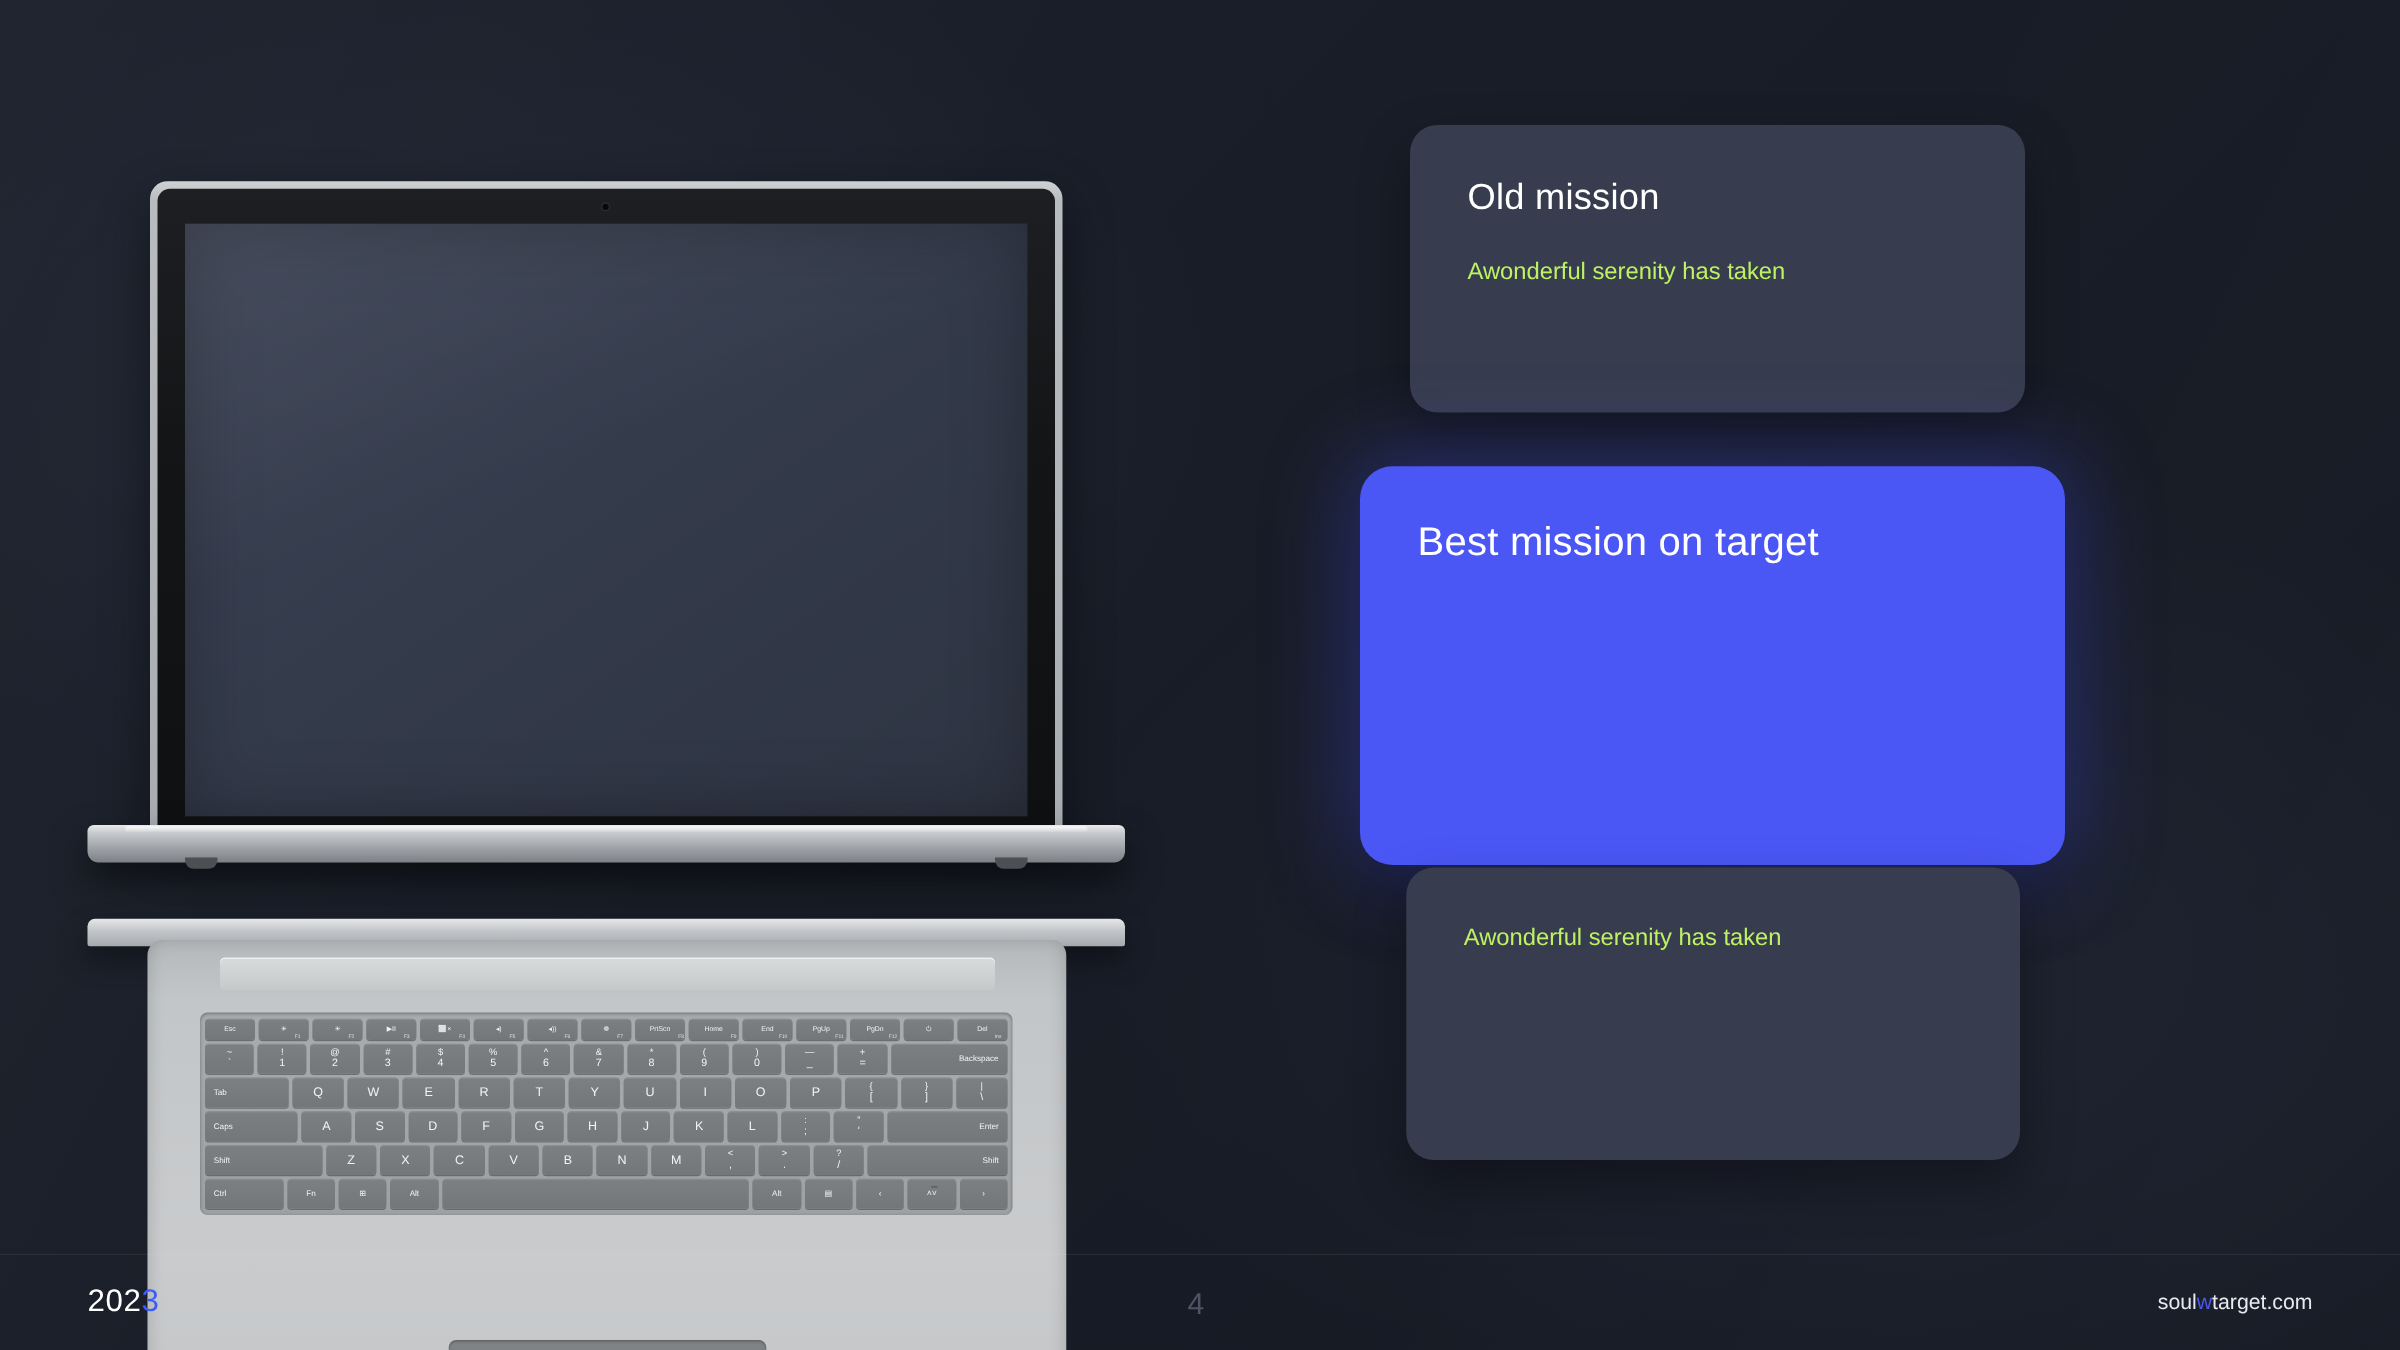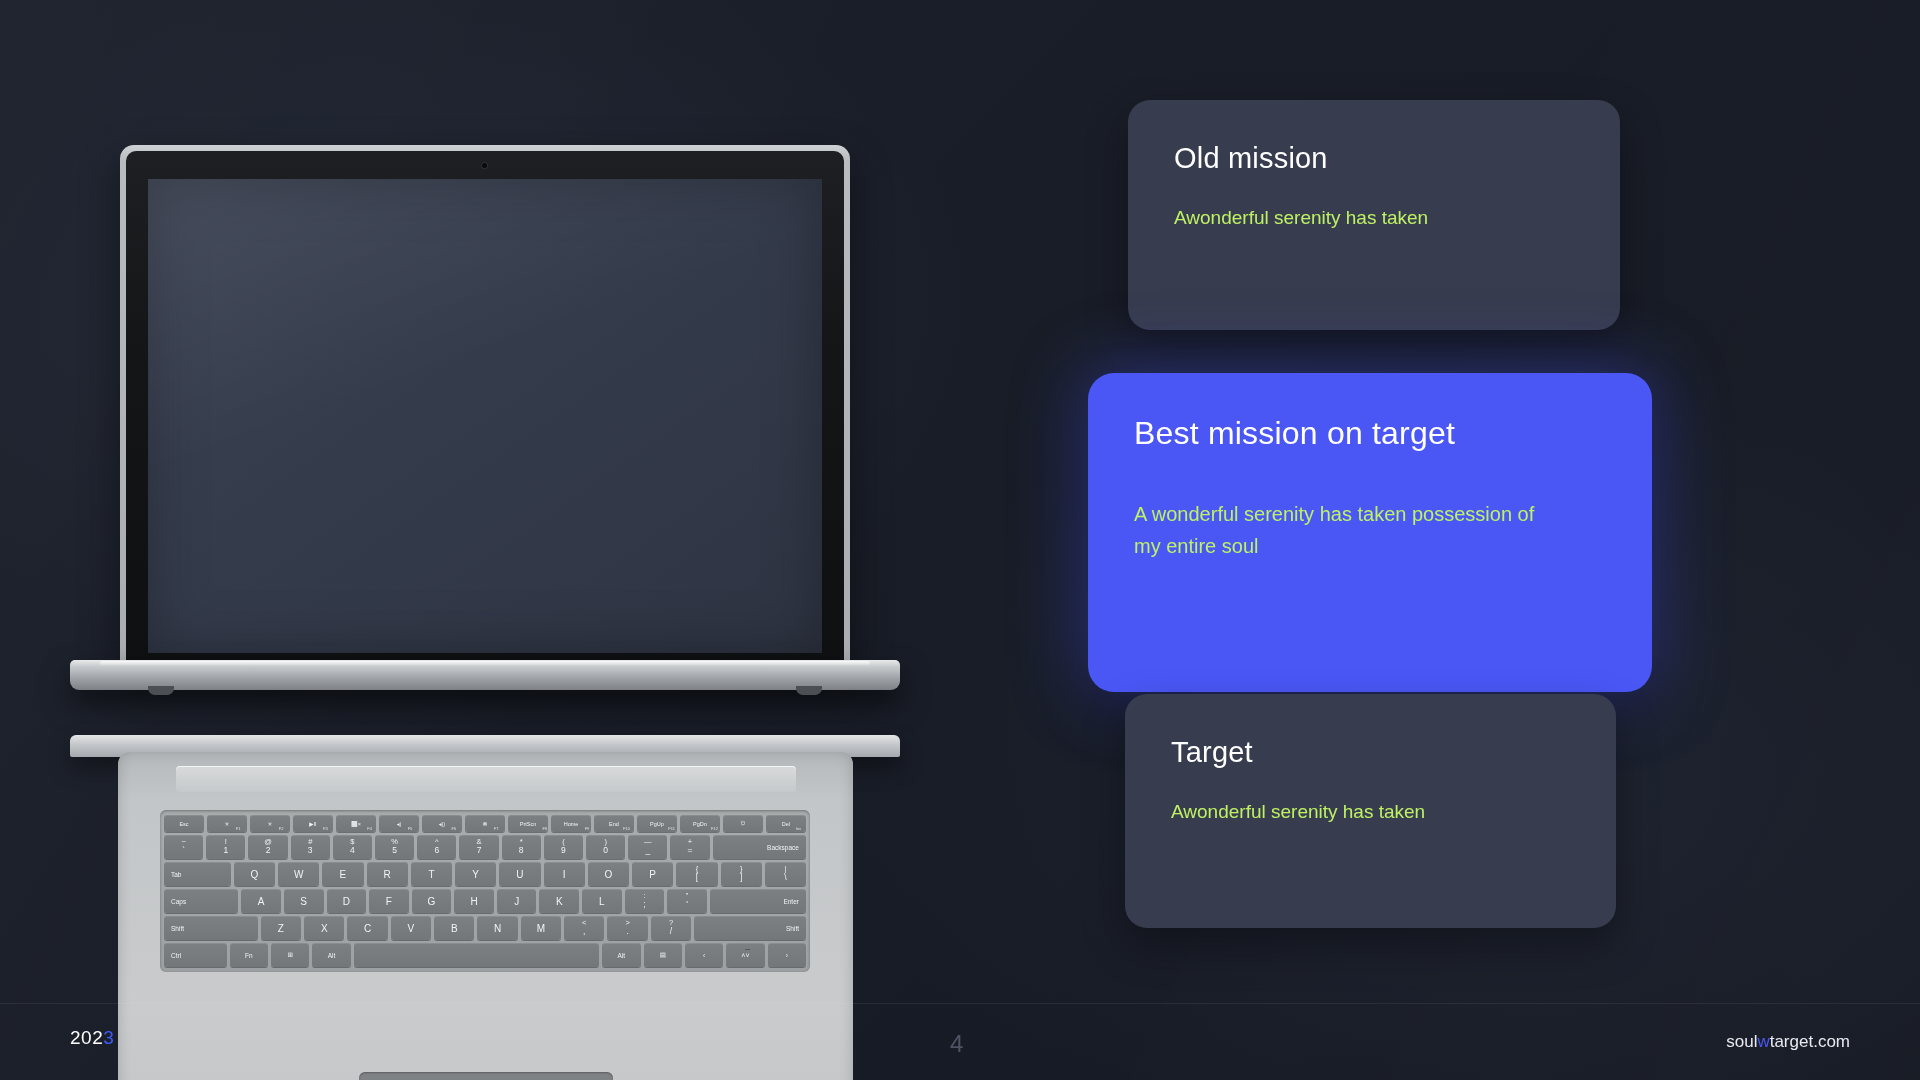--- a/index.html
+++ b/index.html
@@ -202,21 +202,21 @@
   #card-best   { left:1088px; top:373px;  width:564px; height:319px; }
   #card-target { left:1125px; top:694px;  width:491px; height:234px; }
 
   
   .footer-rule {
     position:absolute; left:0; right:0; top:1003px;
     height:1px; background:rgba(255,255,255,.07);
   }
   .footer-year {
     position:absolute; left:70px; top:1027px;
-    font-size:19px; color:#ffffff; letter-spacing:.5px;
+    font-size:25px; color:#ffffff; letter-spacing:.5px;
   }
   .footer-year .hi { color:#3d5afe; }
   .page-num {
     position:absolute; left:950px; top:1030px;
     font-size:24px; color:#4e5465;
   }
   .footer-site {
     position:absolute; right:70px; top:1032px;
     font-size:17px; color:#e8eaf0;
   }
@@ -484,25 +484,23 @@
     </div>
   </div>
 
   <div class="card dark" id="card-old">
     <div class="card-title">Old mission</div>
     <div class="card-body">Awonderful serenity has taken</div>
   </div>
 
   <div class="card accent" id="card-best">
     <div class="card-title">Best mission on target</div>
-    <div class="card-body">A wonderful serenity has taken possession of my entire soul</div>
   </div>
 
   <div class="card dark" id="card-target">
-    <div class="card-title">Target</div>
     <div class="card-body">Awonderful serenity has taken</div>
   </div>
 
   <div class="footer-rule"></div>
 
   <div class="footer-year"><span>202</span><span class="hi">3</span></div>
 
   <div class="page-num">4</div>
 
   <div class="footer-site"><span>soul</span><span class="hi">w</span><span>target.com</span></div>

